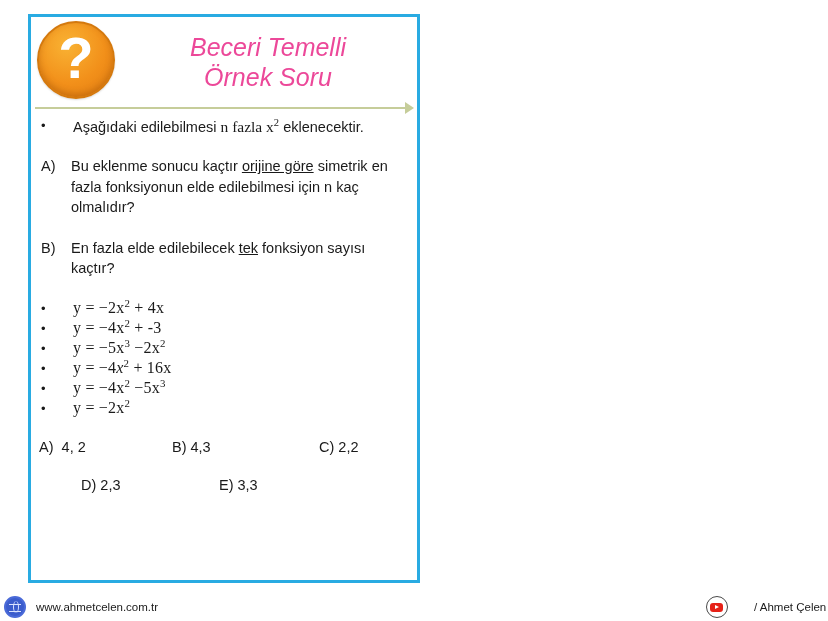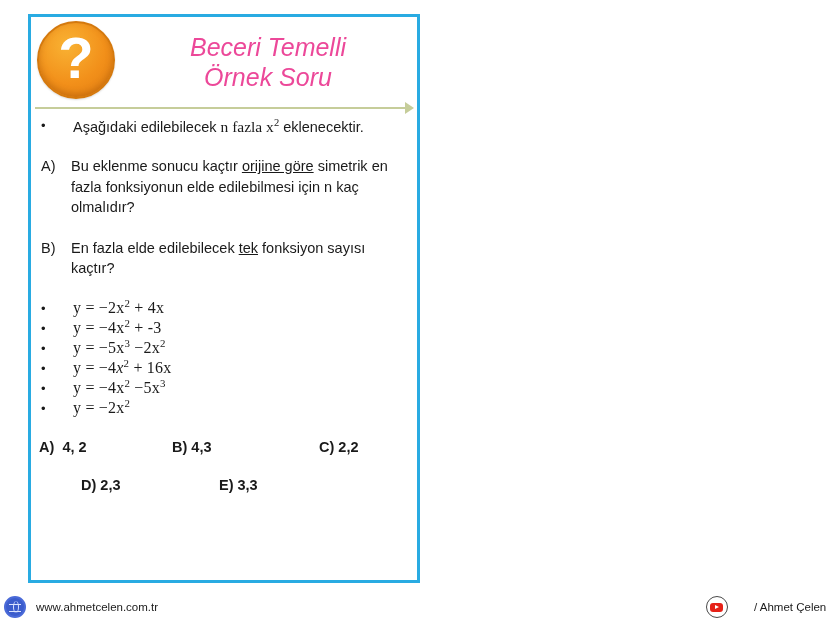--- a/index.html
+++ b/index.html
@@ -185,21 +185,20 @@
   }
   .opt-row-2 {
     margin-top: 16px;
     position: relative;
     height: 22px;
     font-size: 14.5px;
   }
   .opt {
     position: absolute;
     white-space: nowrap;
-    font-weight: bold;
   }
   .opt-a { left: 8px; }
   .opt-b { left: 141px; }
   .opt-c { left: 288px; }
   .opt-d { left: 50px; }
   .opt-e { left: 188px; }
 
   
   .footer {
     position: absolute;
@@ -306,21 +305,21 @@
   </div>
 
   <div class="divider-wrap">
     <div class="divider-line"></div>
     <div class="divider-arrow"></div>
   </div>
 
   <div class="slide-body">
 
     <div class="intro-row">
-      <span class="bullet-dot"></span><span class="intro-text">Aşağıdaki edilebilecek </span><span class="mathfont"><span>n fazla x</span><sup>2</sup></span><span class="intro-text"> eklenecektir.</span>
+      <span class="bullet-dot"></span><span class="intro-text">Aşağıdaki edilebilmesi </span><span class="mathfont"><span>n fazla x</span><sup>2</sup></span><span class="intro-text"> eklenecektir.</span>
     </div>
 
     <div class="q-row">
       <div class="q-label">A)</div>
       <div class="q-text"><span>Bu eklenme sonucu kaçtır </span><span class="u-line">orijine göre</span><span> simetrik en fazla fonksiyonun elde edilebilmesi için n kaç olmalıdır?</span></div>
     </div>
 
     <div class="q-row">
       <div class="q-label">B)</div>
       <div class="q-text"><span>En fazla elde edilebilecek </span><span class="u-line">tek</span><span> fonksiyon sayısı kaçtır?</span></div>

